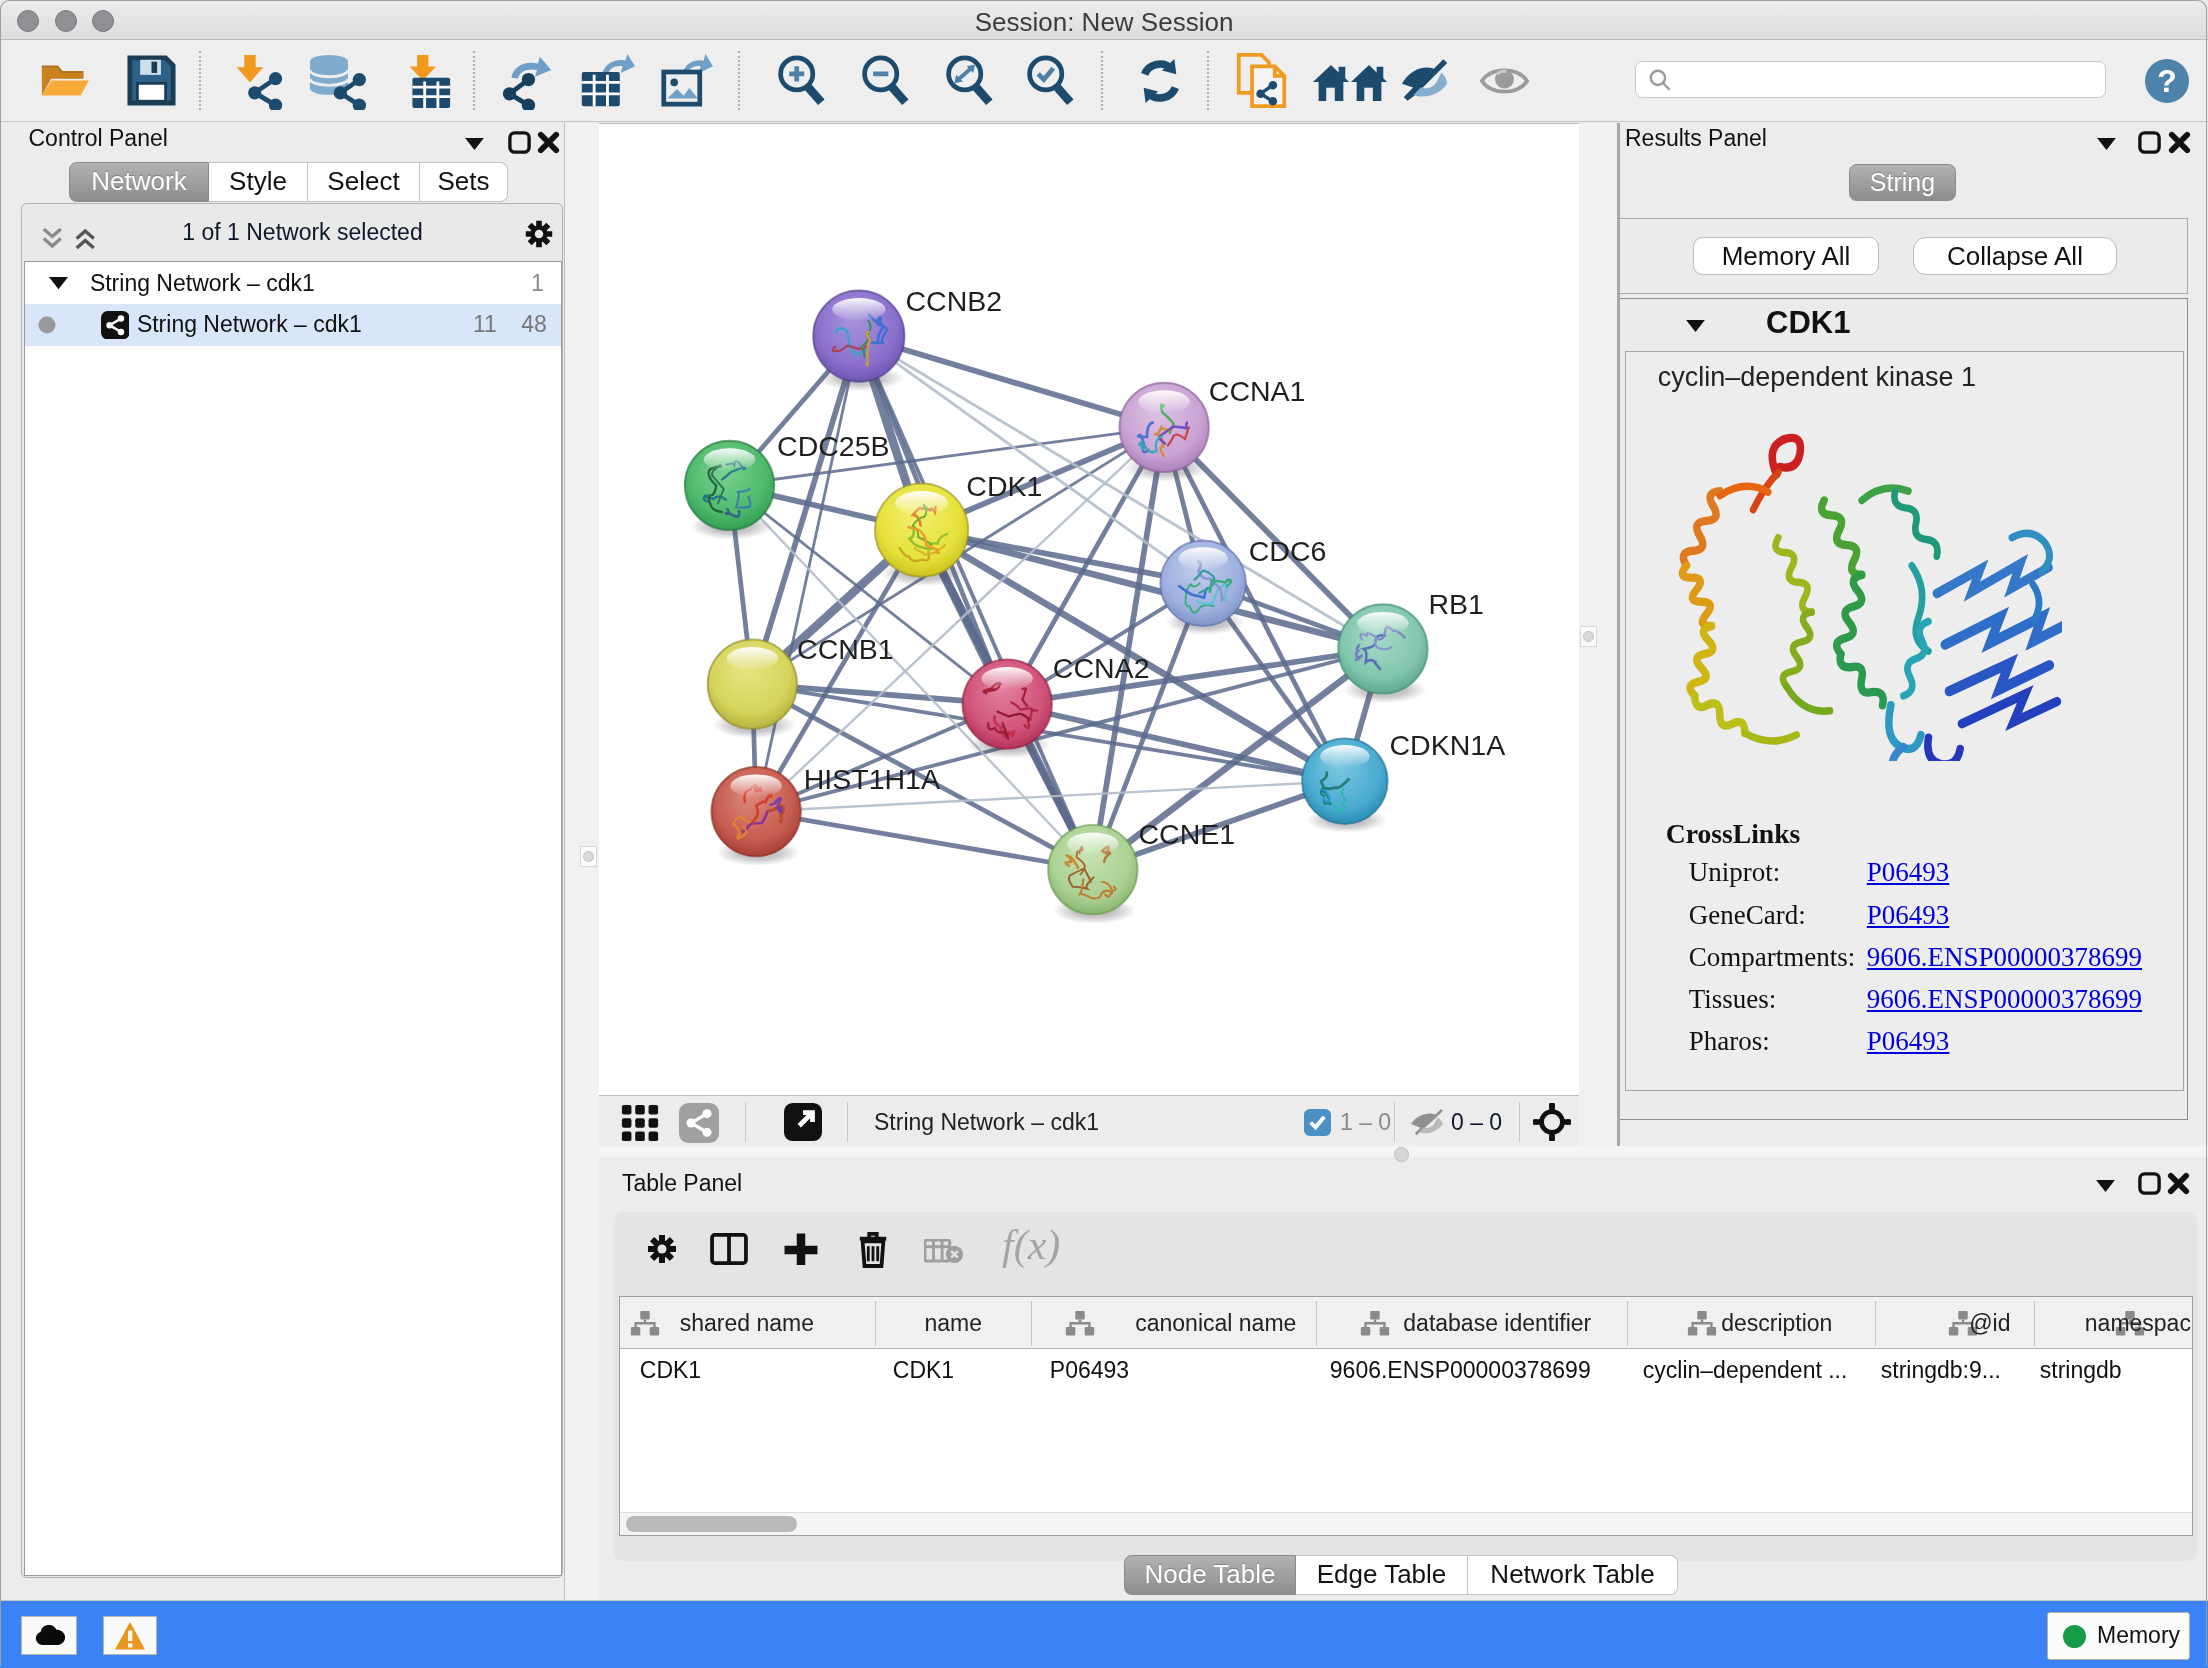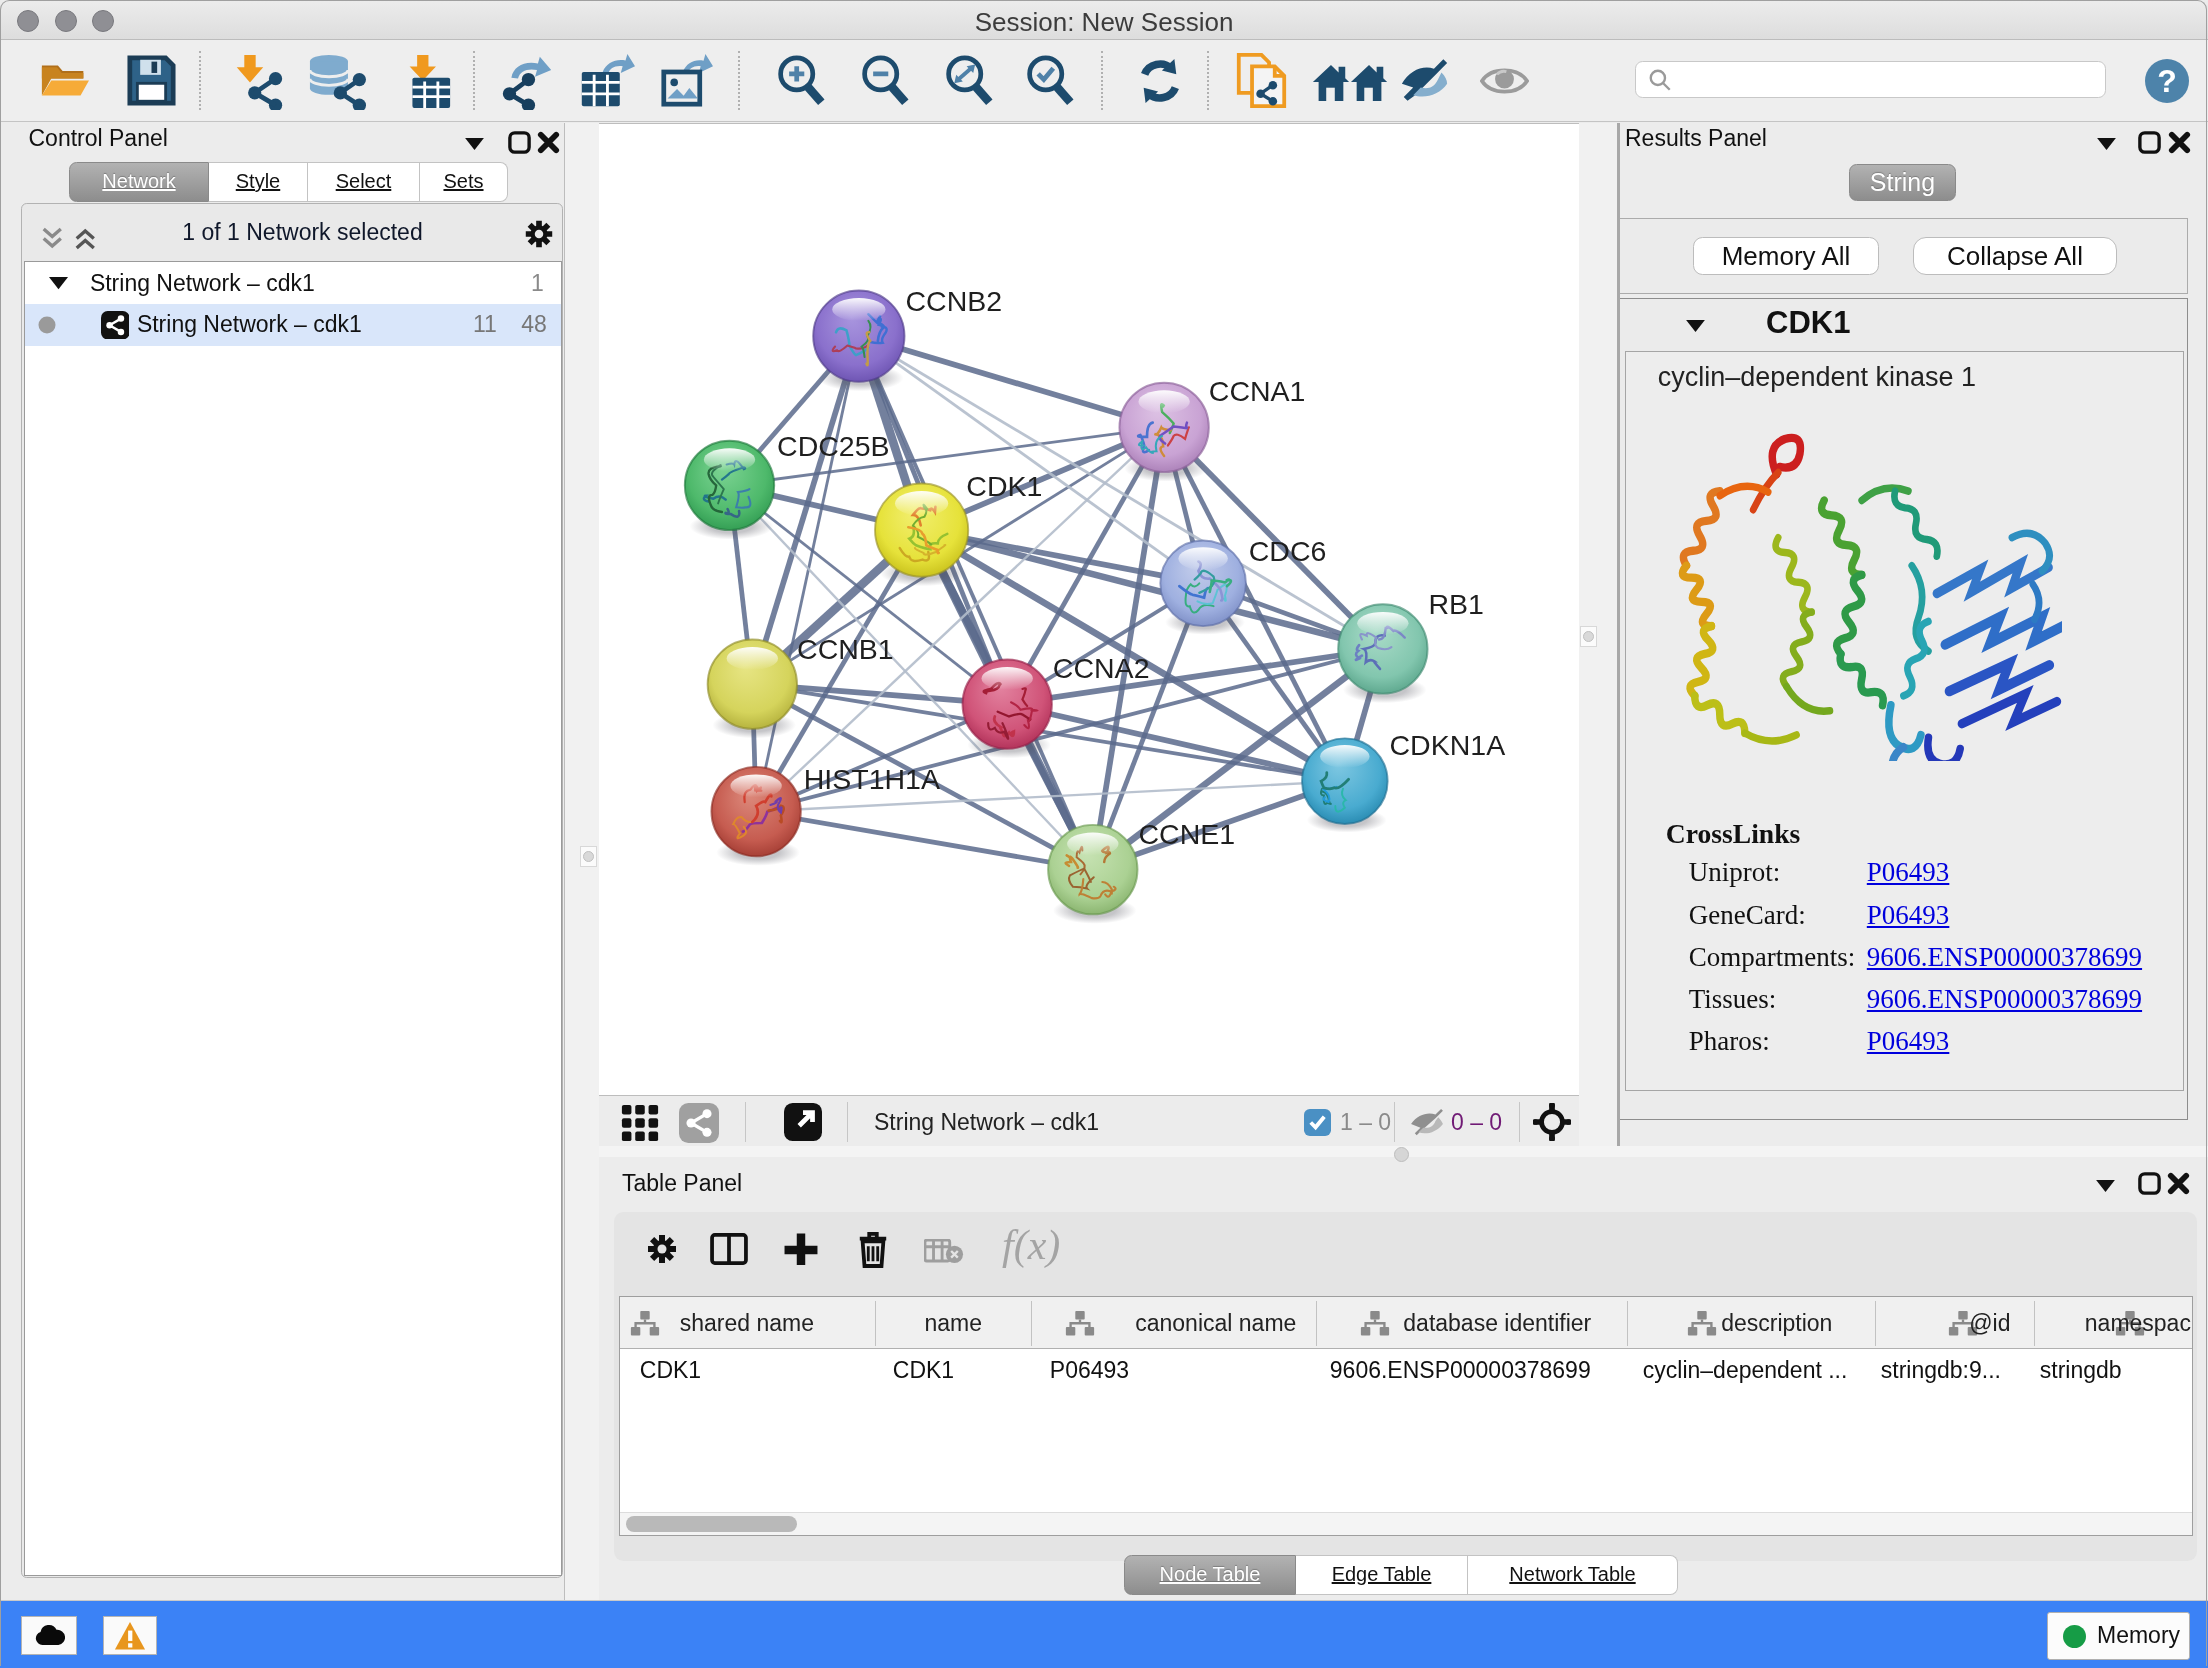--- a/index.html
+++ b/index.html
@@ -18,22 +18,22 @@
     border-left:2.9px dotted #b0b0b0; }
   .searchbox { position:absolute; left:1635px; top:21px; width:471px; height:37px;
     background:#ffffff; border:1.9px solid #c8c8c8; border-radius:7.6px; }
   .helpbtn { position:absolute; left:2145px; top:59px; width:44px; height:44px;
     border-radius:50%; background:#4d83aa; color:#fff; font-size:32px; font-weight:bold;
     text-align:center; line-height:44px; }
   
   .ptitle { font-size:23px; color:#111; }
   
   .seg { position:absolute; display:flex; height:39px; }
-  .seg .tab { height:40px; line-height:37px; text-align:center; font-size:20px; color:#111;
-    background:#ffffff; border:1px solid #c3c3c3; border-left:none;text-decoration:underline; }
+  .seg .tab { height:40px; line-height:37px; text-align:center; font-size:26px; color:#111;
+    background:#ffffff; border:1px solid #c3c3c3; border-left:none; }
   .seg .tab:first-child { border-left:1px solid #c3c3c3; border-radius:7.6px 0 0 7.6px; }
   .seg .tab:last-child { border-radius:0 7.6px 7.6px 0; }
   .seg .tab.sel { background:linear-gradient(#b2b2b2,#8d8d8d); color:#ffffff;
     border-color:#8a8a8a; text-shadow:0 -1px 1px rgba(0,0,0,.25); }
   .link { color:#0000dd; text-decoration:underline; }
   .serif { font-family:"Liberation Serif", serif; }
   .htxt { top:13.3px; font-size:23px; color:#222; text-align:center; }
   .rtxt { top:60px; font-size:23px; color:#111; }
 </style>
 </head>
@@ -571,21 +571,21 @@
   <svg class="abs" style="left:705px;top:13.3px" width="27" height="27" viewBox="0 0 28 28">
     <rect x="0" y="0" width="28" height="28" rx="6" fill="#4a90c4"></rect>
     <path d="M7 14 l5 5 9 -11" stroke="#fff" stroke-width="4" fill="none"></path>
   </svg>
   <div class="abs" style="left:741px;top:13.3px;font-size:23px;color:#8a8a8a;">1 – 0</div>
   <div class="abs" style="left:795px;top:5.7px;width:1px;height:40px;background:#c6c6c6;"></div>
   <svg class="abs" style="left:810px;top:11.4px" width="36" height="30" viewBox="0 0 38 32">
     <path d="M2 18 C9 8 20 5 28 8 L34 2 36 4 28 12 12 26 8 30 6 28 12 22 z" fill="#8f8f8f"></path>
     <path d="M31 11 c3 3 4 5 5 7 -7 9 -18 12 -26 9 l5 -5 c6 1 11 -1 13 -7 z" fill="#b9b9b9"></path>
   </svg>
-  <div class="abs" style="left:852px;top:13.3px;font-size:23px;color:#701a75;">0 – 0</div>
+  <div class="abs" style="left:852px;top:13.3px;font-size:23px;color:#0f172a;">0 – 0</div>
   <div class="abs" style="left:920px;top:5.7px;width:1px;height:40px;background:#c6c6c6;"></div>
   <svg class="abs" style="left:934px;top:6.7px" width="38" height="38" viewBox="0 0 40 40">
     <circle cx="20" cy="20" r="11" fill="none" stroke="#111" stroke-width="5"></circle>
     <g stroke="#111" stroke-width="6" stroke-linecap="round">
           <path d="M20 2 v6 M20 32 v6 M2 20 h6 M32 20 h6"></path>
         </g>
     <circle cx="20" cy="2.5" r="3" fill="#111"></circle>
         <circle cx="20" cy="37.5" r="3" fill="#111"></circle>
         <circle cx="2.5" cy="20" r="3" fill="#111"></circle>
         <circle cx="37.5" cy="20" r="3" fill="#111"></circle>

